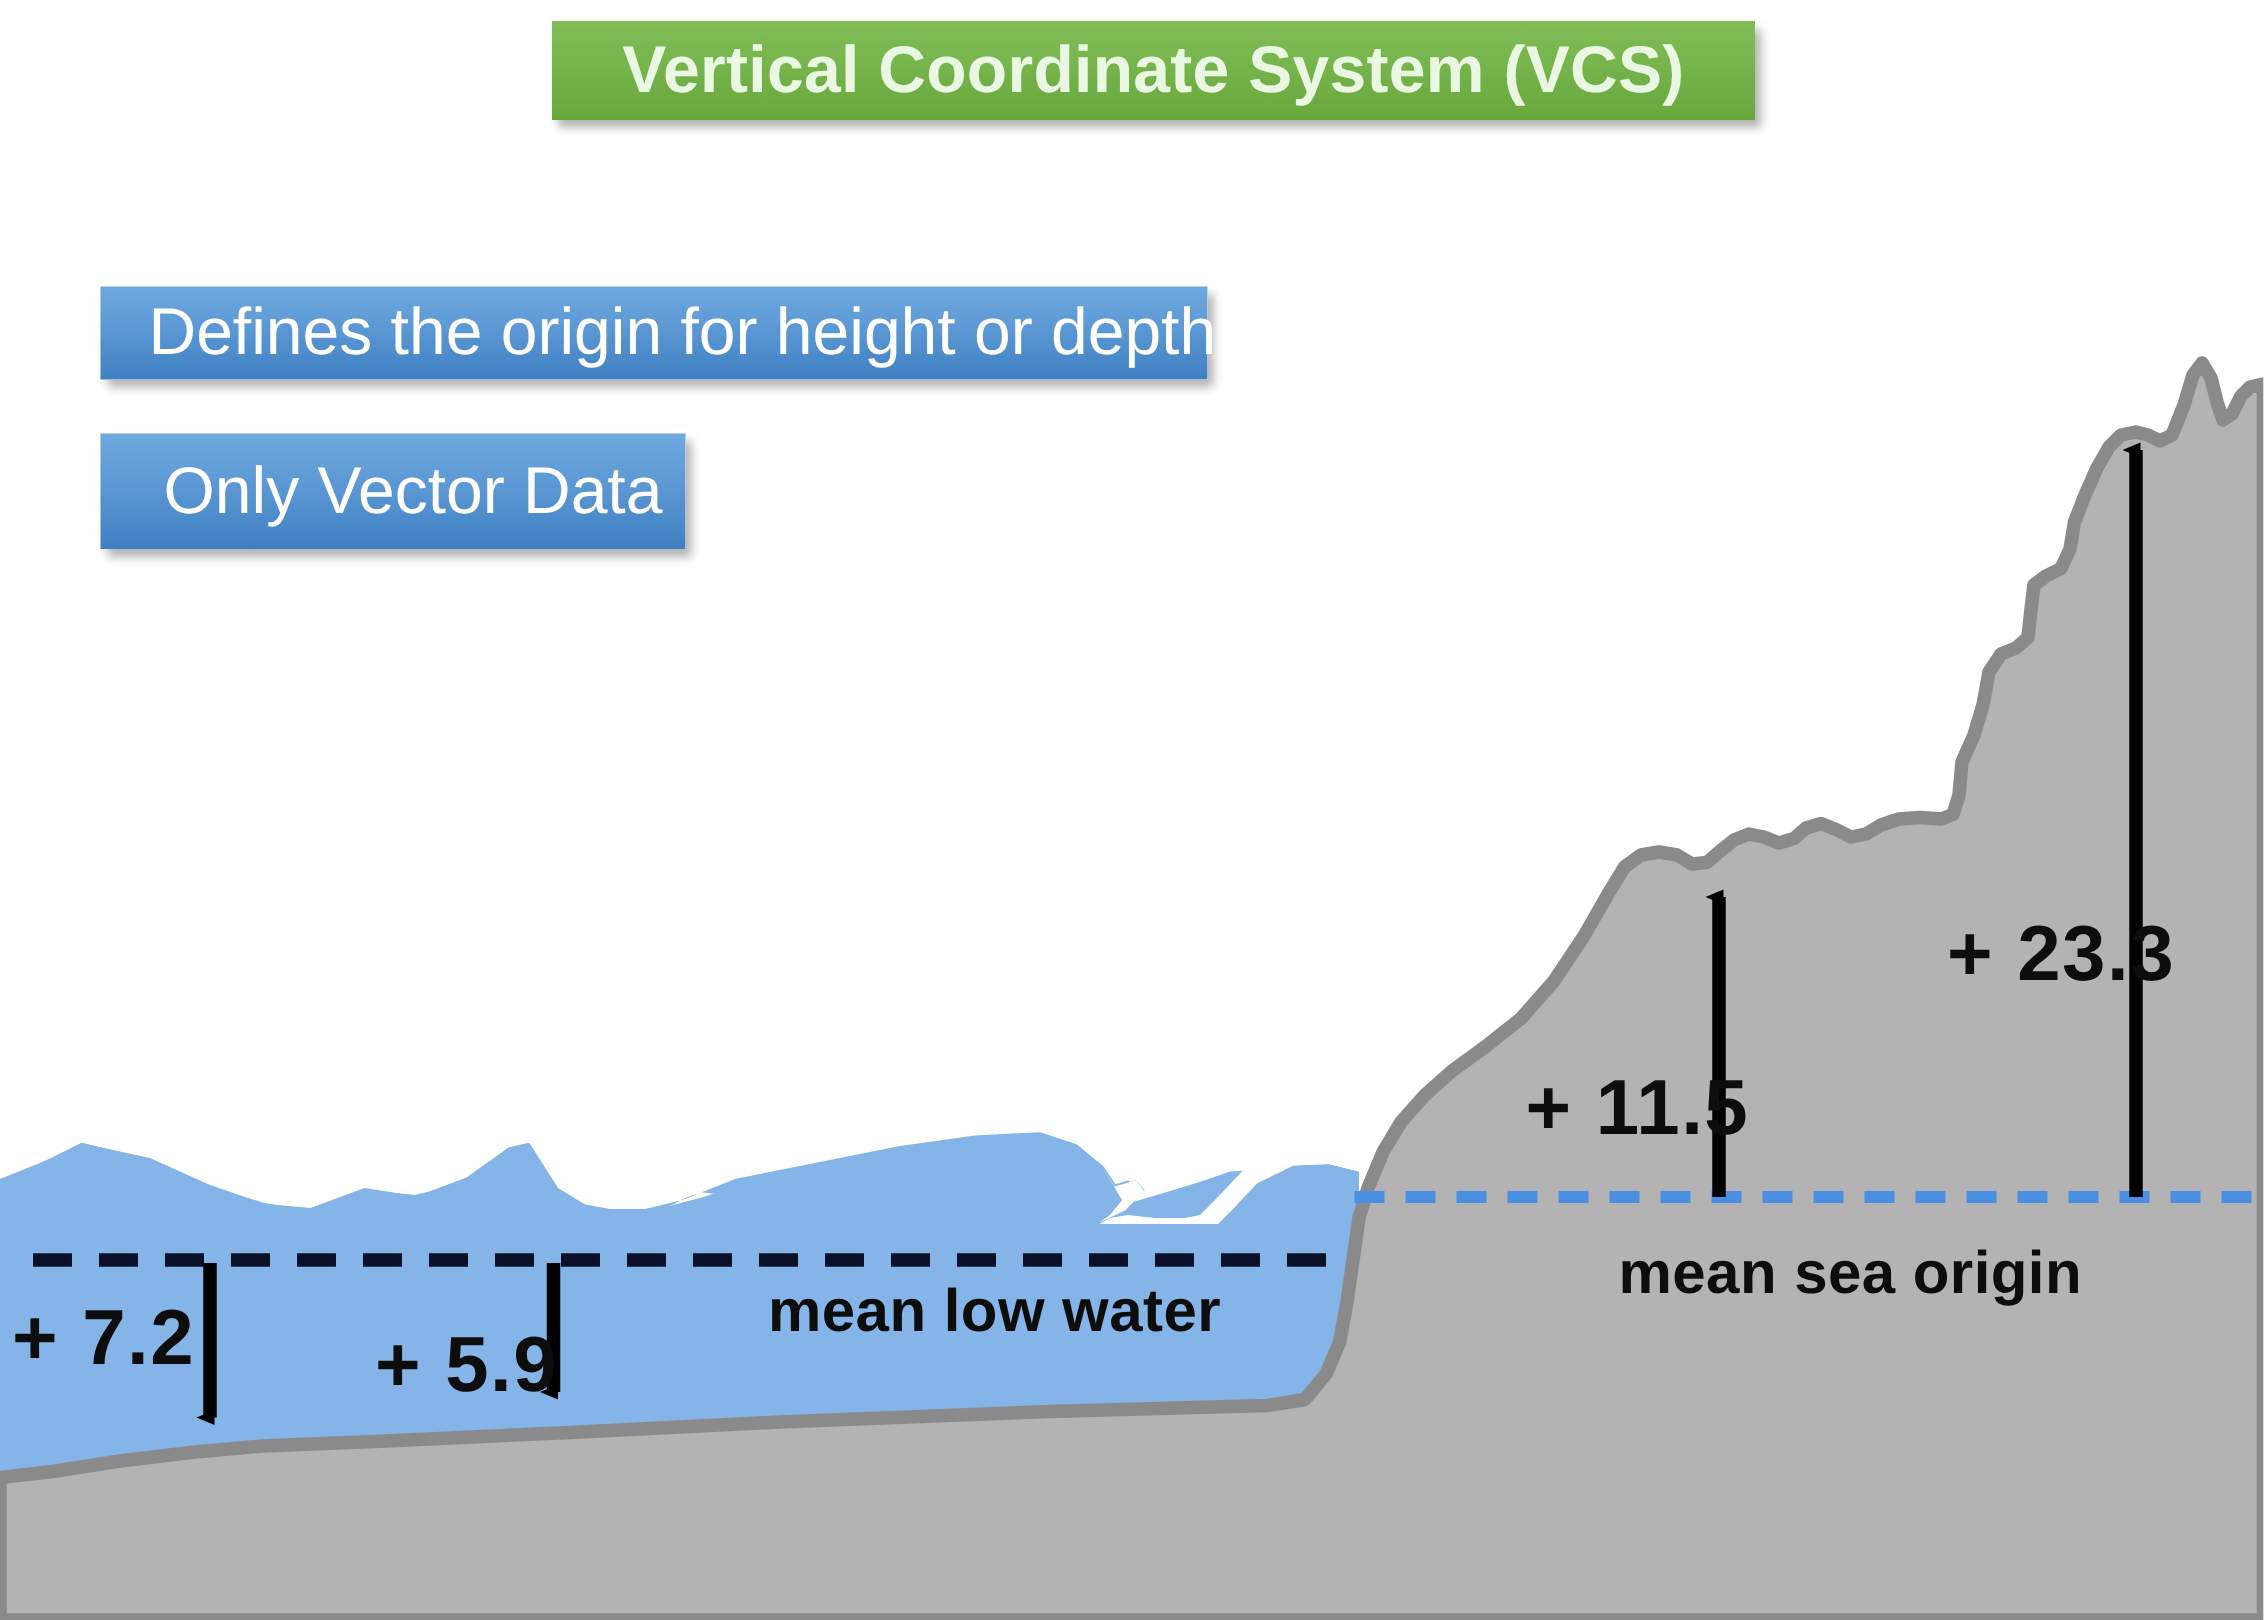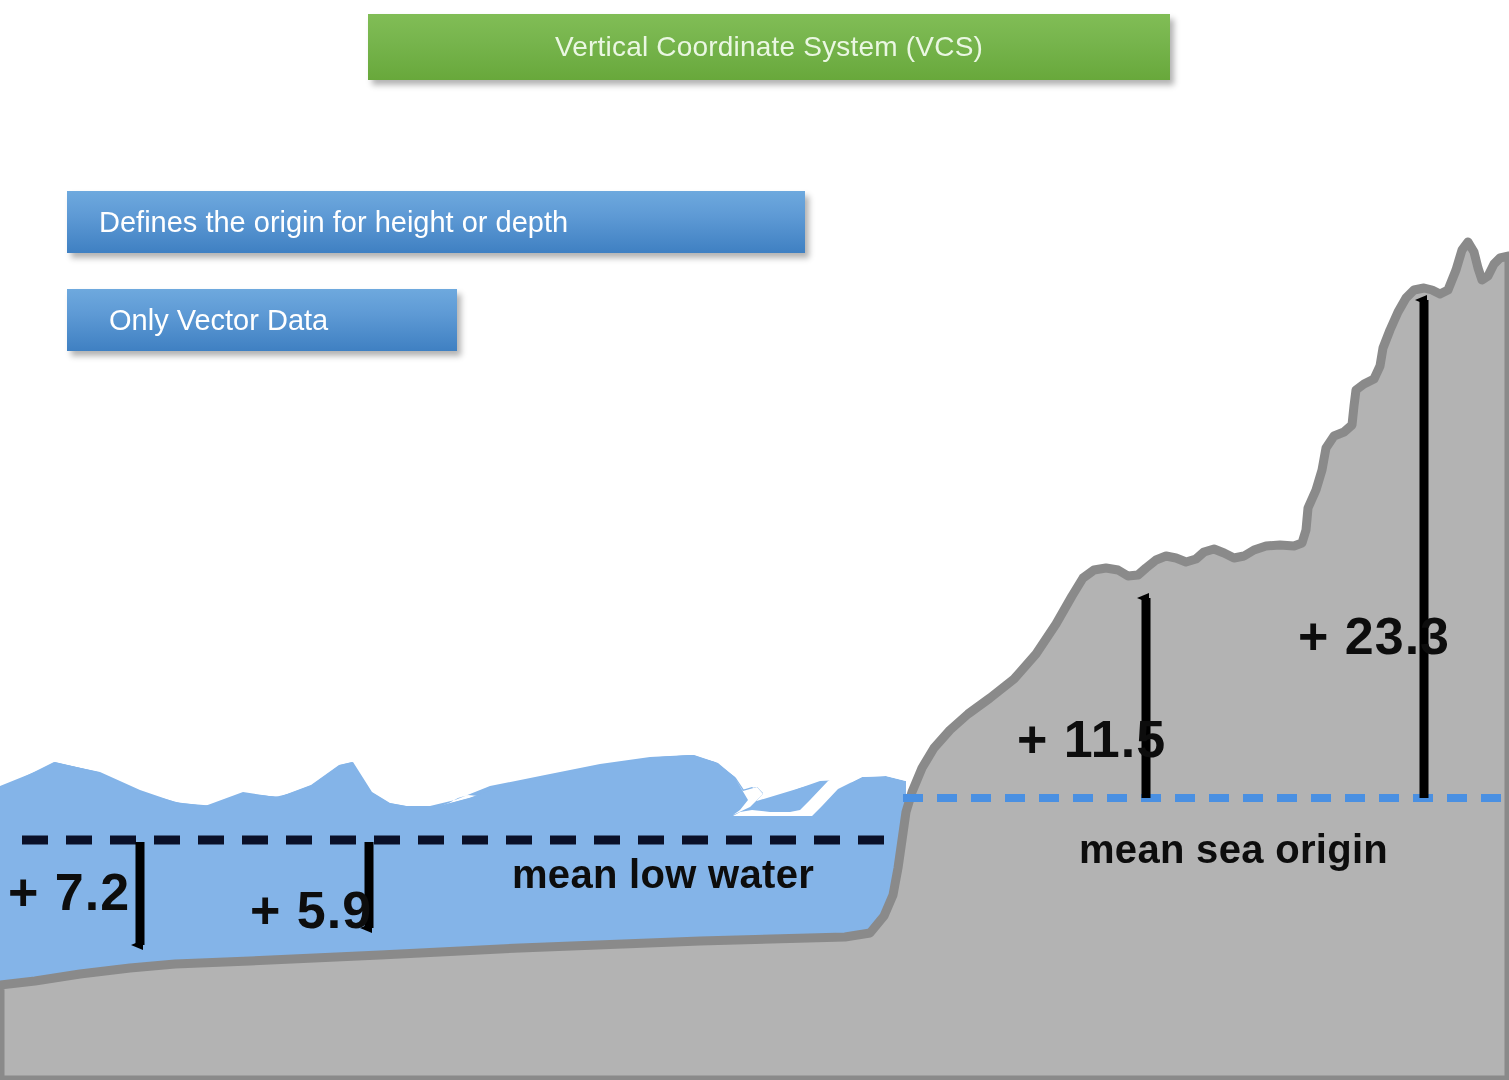--- a/index.html
+++ b/index.html
@@ -26,54 +26,54 @@
     width: 802px;
     height: 66px;
     background: linear-gradient(to bottom, #81bd56 0%, #76b44c 45%, #68a83b 100%);
     box-shadow: 4px 5px 6px rgba(0,0,0,0.30);
     display: flex;
     align-items: center;
     justify-content: center;
   }
   .title-banner .txt {
     color: #eaf7e2;
-    font-size: 28px;
-    font-weight: 400;
+    font-size: 44px;
+    font-weight: 700;
     letter-spacing: 0.2px;
     white-space: nowrap;
   }
 
   
   .callout {
     position: absolute;
     background: linear-gradient(to bottom, #6ea9de 0%, #5e9ad5 40%, #3f80c2 100%);
     box-shadow: 4px 5px 6px rgba(0,0,0,0.30);
     display: flex;
     align-items: center;
   }
   .callout .txt {
     color: #ffffff;
-    font-size: 29px;
+    font-size: 44px;
     font-weight: 400;
     white-space: nowrap;
     text-align: center;
   }
   #callout-origin {
     left: 67px;
     top: 191px;
     width: 738px;
     height: 62px;
     padding-left: 32px;
     box-sizing: border-box;
   }
   #callout-vector {
     left: 67px;
     top: 289px;
     width: 390px;
-    height: 62px;
+    height: 77px;
     padding-left: 42px;
     box-sizing: border-box;
   }
 
   
   #scene {
     position: absolute;
     left: 0;
     top: 0;
     width: 1509px;

